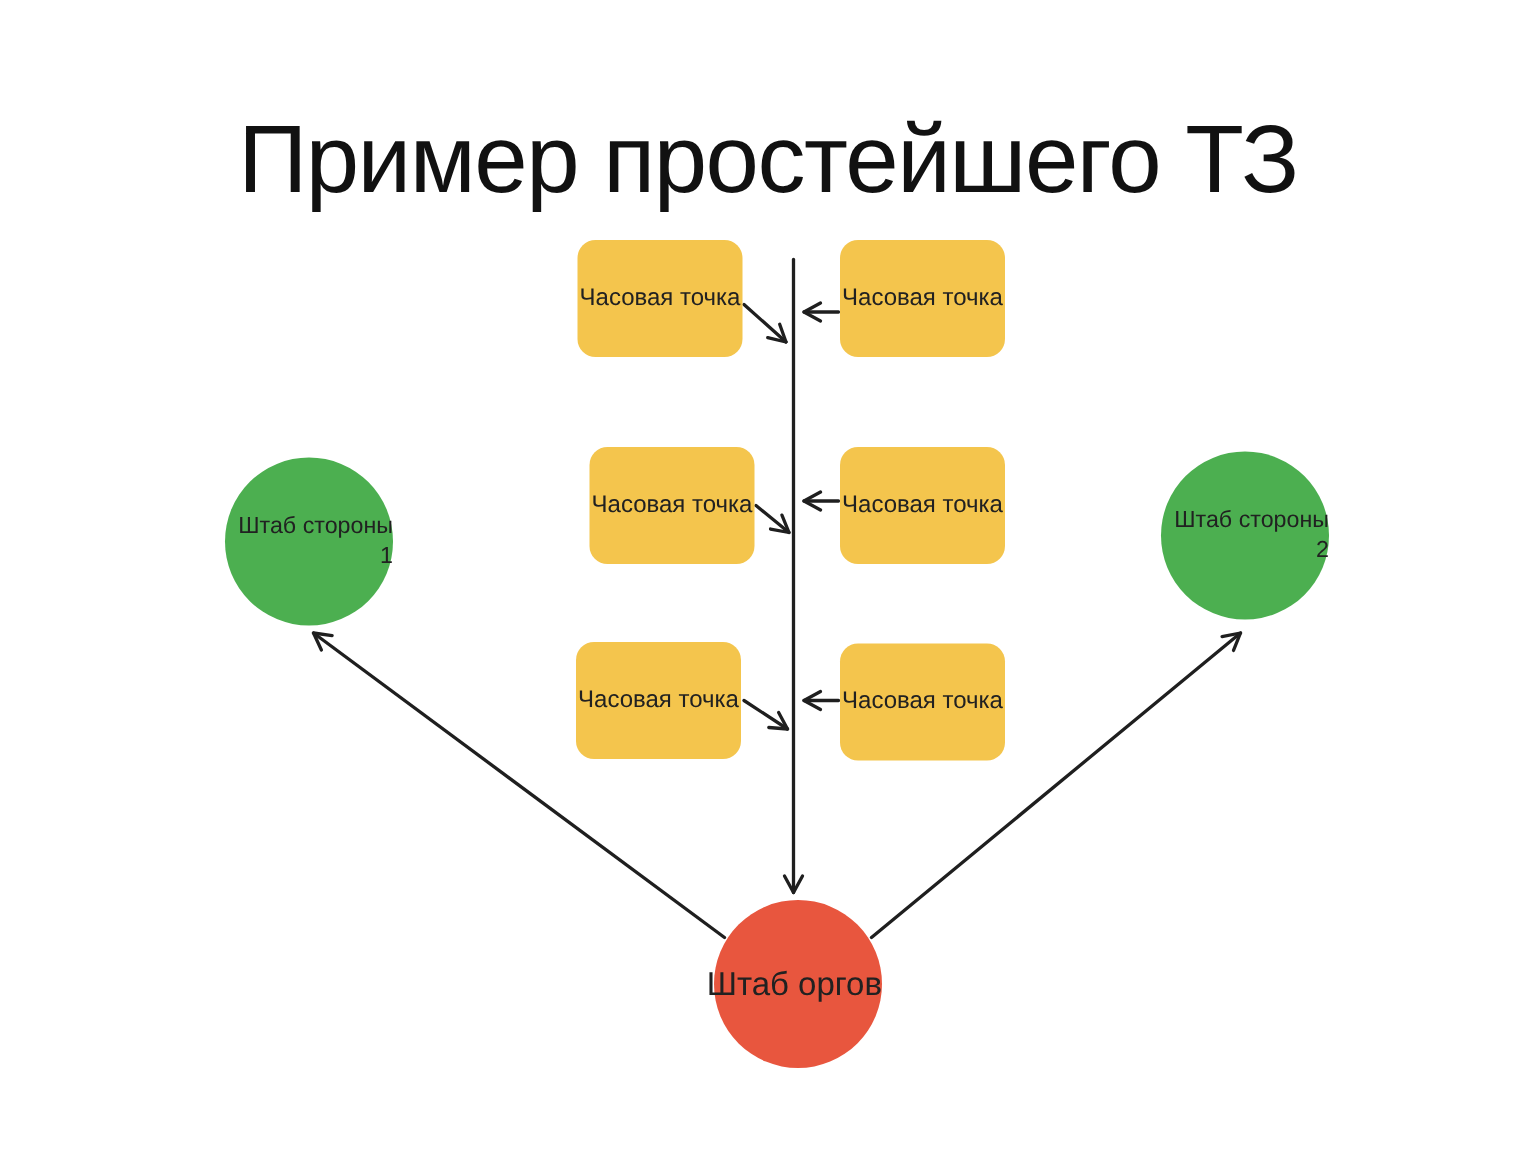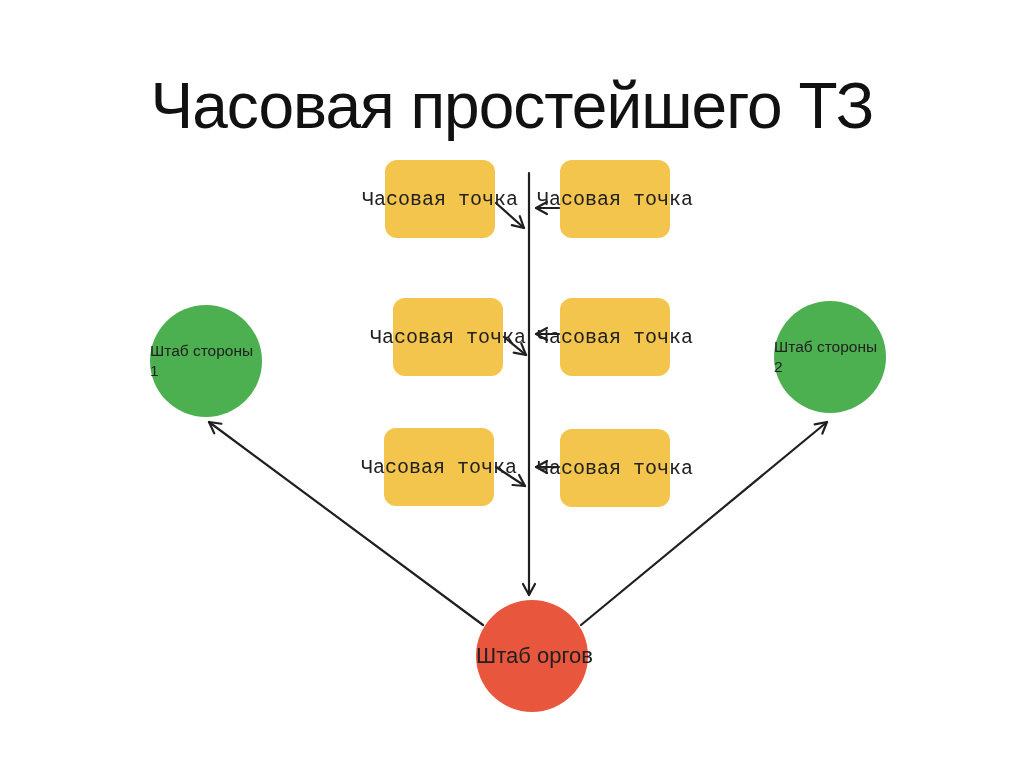--- a/index.html
+++ b/index.html
@@ -17,45 +17,45 @@
   .slide-title{
     position:absolute;top:74px;left:0;width:100%;
     text-align:center;font-size:64px;font-weight:400;line-height:1;
     color:#111;letter-spacing:-1px;white-space:nowrap;
   }
   .edges{position:absolute;left:0;top:0;width:1024px;height:767px;}
   .checkpoint{
     position:absolute;width:110px;height:78px;border-radius:12px;
     background:var(--yellow);
     display:flex;align-items:center;justify-content:center;
-    font-size:20px;color:var(--text);text-align:center;white-space:nowrap;font-family:Liberation Mono, monospace;
+    font-size:16px;color:var(--text);text-align:center;white-space:nowrap;
   }
   .cp-r1-l{left:385px;top:160px;}
   .cp-r1-r{left:560px;top:160px;}
   .cp-r2-l{left:393px;top:298px;}
   .cp-r2-r{left:560px;top:298px;}
   .cp-r3-l{left:384px;top:428px;}
   .cp-r3-r{left:560px;top:429px;}
   .circle{
     position:absolute;width:112px;height:112px;border-radius:50%;
-    display:flex;flex-direction:column;align-items:flex-start;justify-content:center;
+    display:flex;flex-direction:column;align-items:flex-end;justify-content:center;
     text-align:center;color:var(--text);font-size:15.5px;line-height:1.3;white-space:nowrap;
   }
   .circle.green{background:var(--green);}
   .circle.red{background:var(--red);font-size:22px;}
   .hq-side-1{left:150px;top:305px;}
   .hq-side-2{left:774px;top:301px;}
   .hq-org{left:476px;top:600px;}
 </style>
 </head>
 <body>
 
 <div class="slide">
 
-  <h1 class="slide-title">Часовая простейшего ТЗ</h1>
+  <h1 class="slide-title">Пример простейшего ТЗ</h1>
 
   <svg class="edges" width="1024" height="767" viewBox="0 0 1024 767" xmlns="http://www.w3.org/2000/svg" aria-hidden="true">
     <defs>
       <marker id="arrow" markerUnits="userSpaceOnUse" markerWidth="18" markerHeight="18" refX="13" refY="8" orient="auto">
         <path d="M2,2 L13,8 L2,14" fill="none" stroke="var(--line)" stroke-width="2.2" stroke-linecap="round" stroke-linejoin="round"></path>
       </marker>
     </defs>
     <g stroke="var(--line)" stroke-width="2.2" fill="none" stroke-linecap="round">
       <line x1="529" y1="173" x2="529" y2="595" marker-end="url(#arrow)"></line>
       <line x1="496" y1="203" x2="524" y2="228" marker-end="url(#arrow)"></line>

